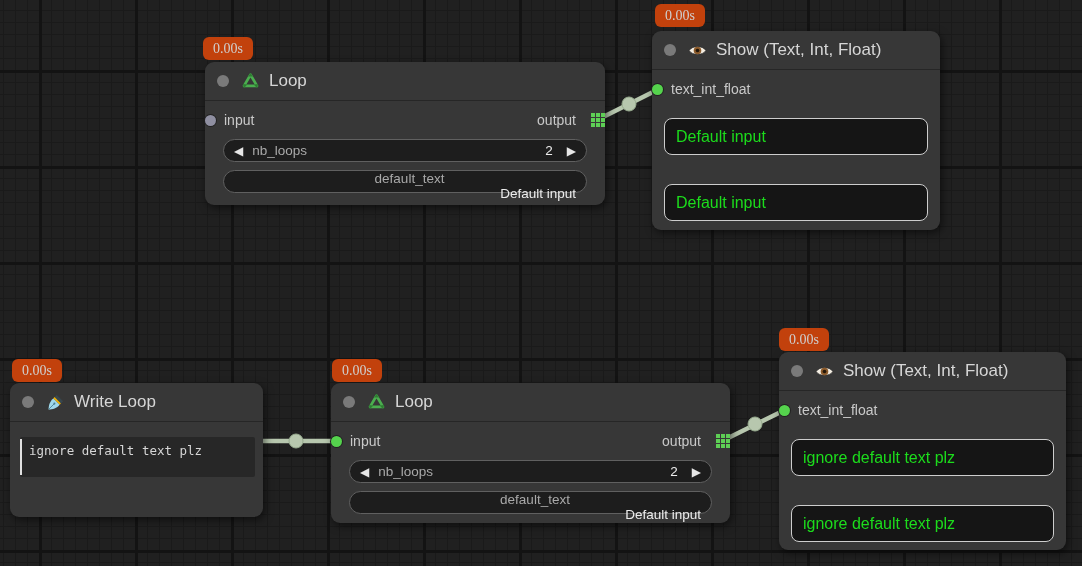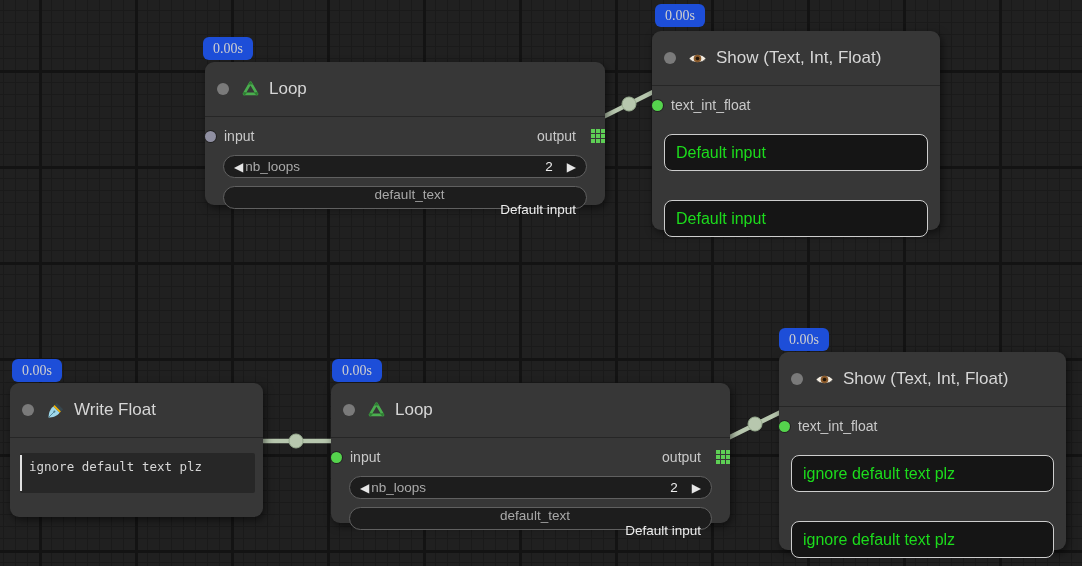--- a/index.html
+++ b/index.html
@@ -11,49 +11,49 @@
       linear-gradient(to right,#131313 0 3px,transparent 3px),
       linear-gradient(to bottom,#131313 0 3px,transparent 3px),
       linear-gradient(to right,#1a1a1a 0 1px,transparent 1px),
       linear-gradient(to bottom,#1a1a1a 0 1px,transparent 1px);
     background-size:96px 96px,96px 96px,12px 12px,12px 12px;
     background-position:39px 0,0 70px,3px 0,0 10px;
   }
   #wires{position:absolute;left:0;top:0;z-index:1;pointer-events:none;}
   .badge{
     position:absolute;z-index:3;height:23px;line-height:23px;padding:0 10px;
-    background:#1d4ed8;border-radius:6px;
+    background:#c2410c;border-radius:6px;
     font-family:"Liberation Serif",serif;font-size:14px;color:#cfcfcf;
   }
   .node{
     position:absolute;z-index:2;background:#373737;border-radius:9px;
     box-shadow:2px 3px 8px rgba(0,0,0,.55);color:#c9c9c9;
   }
   .node-header{
-    height:38px;display:flex;align-items:center;padding:8px 12px;gap:9px;
+    height:38px;display:flex;align-items:center;padding:0 12px;gap:9px;
     border-bottom:1px solid #262626;
   }
   .collapse-dot{width:12px;height:12px;border-radius:50%;background:#7a7a7a;flex:none;margin-right:3px;}
   .hicon{width:19px;height:19px;flex:none;display:block;}
   .node-title{font-size:17px;color:#d6d6d6;white-space:nowrap;}
   .slot-row{display:flex;align-items:center;height:26px;margin-top:6px;padding:0 0;}
   .slot-dot{width:11px;height:11px;border-radius:50%;flex:none;box-shadow:0 0 0 1px #222;}
   .slot-dot.green{background:#55d34d;}
   .slot-dot.gray{background:#8f8fa1;}
   .slot-label{font-size:14px;color:#c9c9c9;margin:0 8px;}
   .out-group{margin-left:auto;display:flex;align-items:center;gap:7px;}
   .gicon{display:block;}
   .widget{
     height:21px;border:1px solid #606060;border-radius:12px;background:#1d1d1d;
     display:flex;align-items:center;padding:0 10px;font-size:13.5px;margin:0 18px;
   }
   .widget.first{margin-top:6px;}
   .widget.second{margin-top:8px;flex-direction:column;}
   .w-arrow{font-size:12px;color:#e6e6e6;line-height:1;}
-  .w-name{color:#a9a9a9;margin-left:2px;}
+  .w-name{color:#a9a9a9;margin-left:9px;}
   .w-name.noarrow{margin-left:9px;}
   .w-value{margin-left:auto;color:#ededed;}
   .display-box{
     margin:0 12px;border:1px solid #cdcdcd;border-radius:8px;background:#151515;
     height:35px;display:flex;align-items:center;padding:0 11px;
     font-size:16px;overflow:hidden;white-space:nowrap;
   }
   .db1{margin-top:16px;}
   .db2{margin-top:29px;}
   .ta-wrap{position:relative;margin:15px 8px 0 10px;height:40px;}
@@ -151,21 +151,21 @@
 <div class="node" style="left:10px;top:383px;width:253px;height:134px">
   <div class="node-header">
     <span class="collapse-dot"></span>
     <svg class="hicon" viewBox="0 0 24 24">
       <path d="M13.5 2.5 L21.5 10.5 L18.8 13.2 L10.8 5.2 Z" fill="#37474f"></path>
       <path d="M10.8 5.2 L18.8 13.2 L17.2 14.8 L9.2 6.8 Z" fill="#f2b200"></path>
       <path d="M9.2 6.8 L17.2 14.8 C14 19.2 8.2 20.9 3.2 20.9 C3.2 16 4.9 10.1 9.2 6.8 Z" fill="#9fd8ea"></path>
       <path d="M3.6 20.4 L10.3 13.7" stroke="#4a7f91" stroke-width="1.1" fill="none"></path>
       <circle cx="10.6" cy="13.4" r="1.3" fill="#4a7f91"></circle>
     </svg>
-    <span class="node-title">Write Float</span>
+    <span class="node-title">Write Loop</span>
   </div>
   <div class="ta-wrap">
     <span class="caret"></span>
     <textarea spellcheck="false" style="">ignore default text plz</textarea>
   </div>
 </div>
 
 <div class="node" style="left:331px;top:383px;width:399px;height:140px">
   <div class="node-header">
     <span class="collapse-dot"></span>

